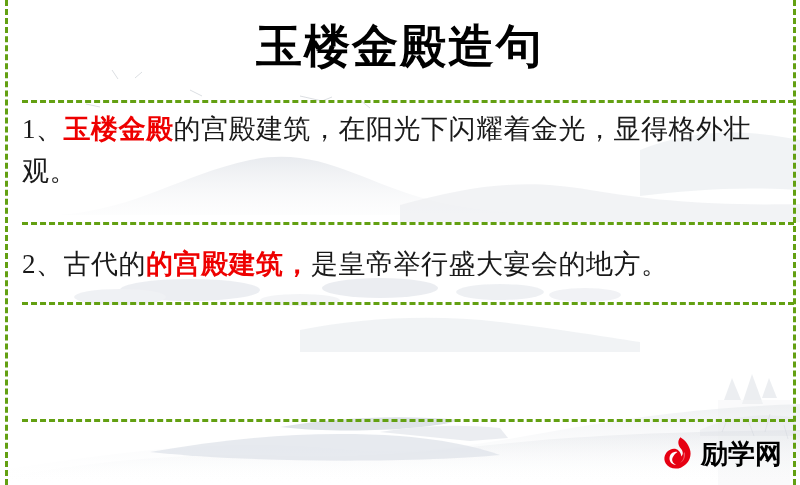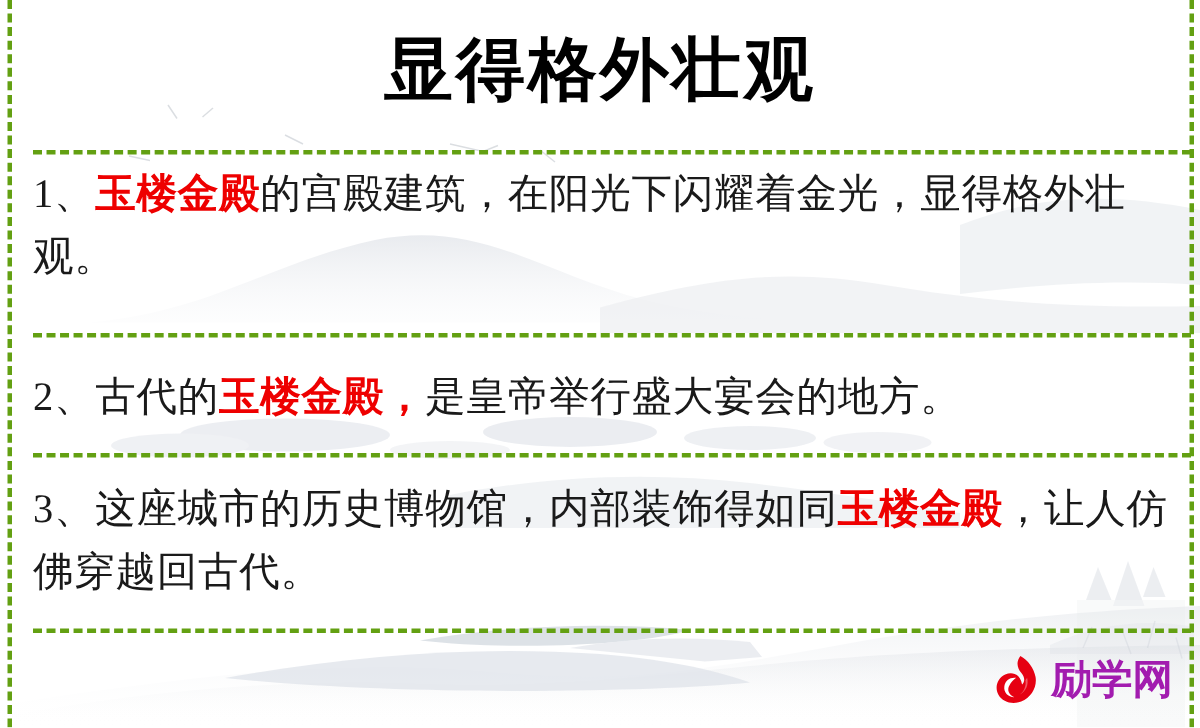--- a/index.html
+++ b/index.html
@@ -107,21 +107,21 @@
     width: 36px;
     height: 36px;
     flex: 0 0 36px;
     display: block;
   }
   .watermark .logo-text {
     font-family: "DejaVu Sans", "Liberation Sans", sans-serif;
     font-weight: bold;
     font-size: 27px;
     line-height: 27px;
-    color: #a21caf;
+    color: #000000;
     letter-spacing: 0px;
     white-space: nowrap;
   }
 </style>
 </head>
 <body>
 
 <div id="page">
 
   <svg class="bg-layer" viewBox="0 0 800 485" preserveAspectRatio="none" xmlns="http://www.w3.org/2000/svg">
@@ -188,33 +188,30 @@
   </svg>
 
   <div class="frame-line left"></div>
   <div class="frame-line right"></div>
 
   <div class="sep" style="top:100px;"></div>
   <div class="sep" style="top:222px;"></div>
   <div class="sep" style="top:302px;"></div>
   <div class="sep" style="top:419px;"></div>
 
-  <div class="title">显得格外壮观</div>
+  <div class="title">玉楼金殿造句</div>
 
   <div class="sentence" id="s1">
     <span class="idx">1、</span><span class="kw">玉楼金殿</span><span>的宫殿建筑，在阳光下闪耀着金光，显得格外壮观。</span>
   </div>
 
   <div class="sentence" id="s2">
-    <span class="idx">2、</span><span>古代的</span><span class="kw">玉楼金殿，</span><span>是皇帝举行盛大宴会的地方。</span>
+    <span class="idx">2、</span><span>古代的</span><span class="kw">的宫殿建筑，</span><span>是皇帝举行盛大宴会的地方。</span>
   </div>
 
-  <div class="sentence" id="s3">
-    <span class="idx">3、</span><span>这座城市的历史博物馆，内部装饰得如同</span><span class="kw">玉楼金殿</span><span>，让人仿佛穿越回古代。</span>
-  </div>
 
   <div class="watermark">
     <svg class="logo-mark" viewBox="0 0 64 64" xmlns="http://www.w3.org/2000/svg">
       <path d="M36 4 C30 12 33 19 37 24 C41 29 42 34 38 38 C36 26 27 22 18 26 C9 30 5 41 10 50
                C15 59 27 62 37 58 C49 53 56 41 54 29 C52 18 45 9 36 4 Z" fill="#E60012"></path>
       <path d="M31 30 C24 29 18 33 17 40 C16 47 21 53 29 53 C22 50 20 44 23 39 C25 35 28 32 31 30 Z" fill="#ffffff"></path>
       <path d="M44 30 C46 38 43 46 35 50 C41 46 43 39 42 33 Z" fill="#ffffff" opacity="0.35"></path>
     </svg>
     <span class="logo-text">励学网</span>
   </div>

